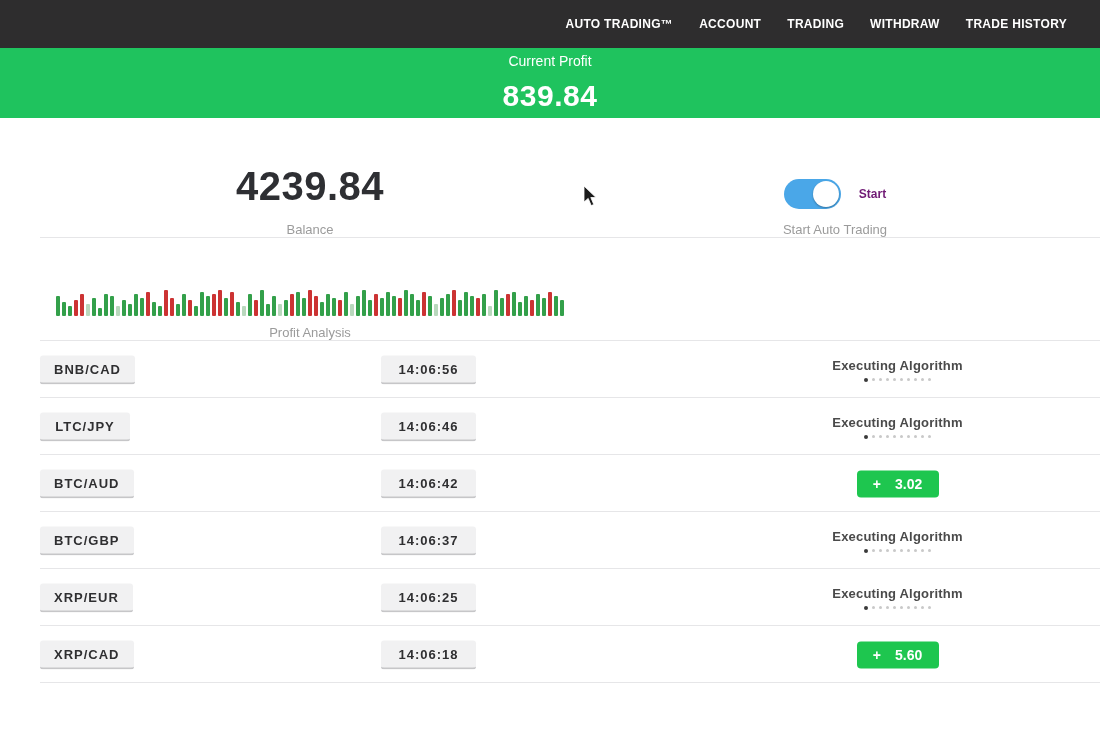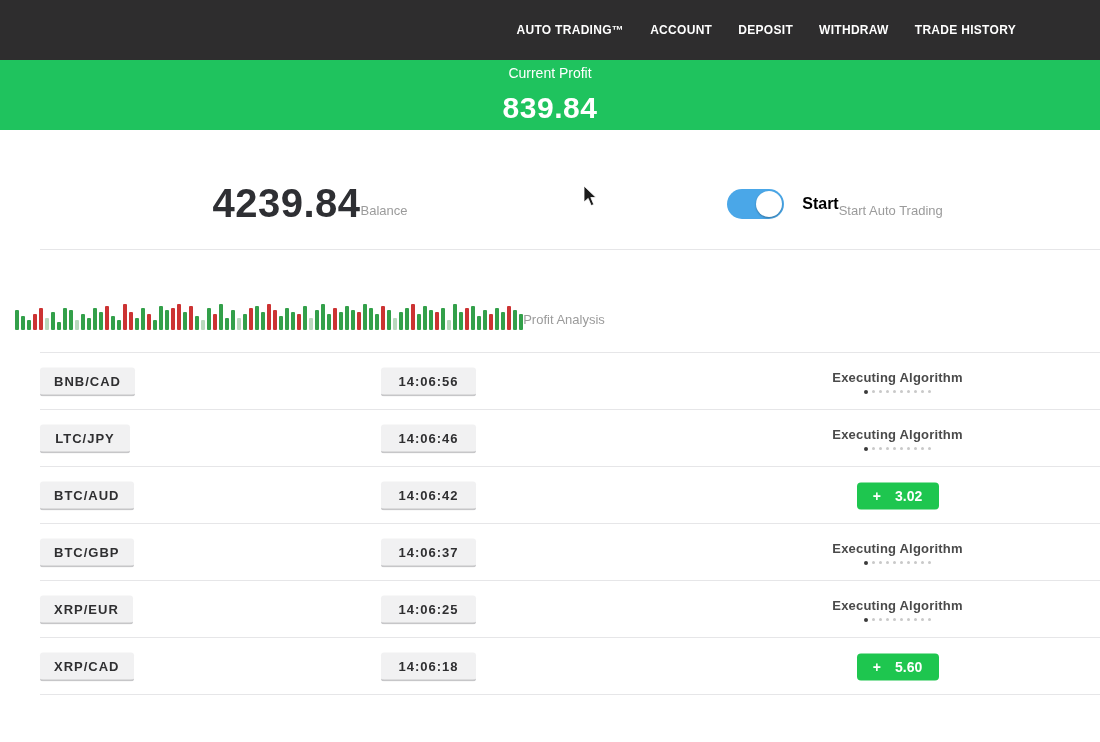--- a/index.html
+++ b/index.html
@@ -4,58 +4,58 @@
 <style>
   * { box-sizing: border-box; margin: 0; padding: 0; }
   html,body { width:1100px; height:742px; }
   body {
     font-family: "Liberation Sans", sans-serif;
     background:#fff; overflow:hidden; position:relative;
   }
 
   
   .navbar {
-    height:60px; background:#2e2d2e;
+    height:48px; background:#2e2d2e;
     display:flex; align-items:center; justify-content:flex-end;
-    gap:26px; padding-right:84px;
+    gap:26px; padding-right:33px;
   }
   .nav-item {
     color:#fff; font-size:12px; font-weight:bold; letter-spacing:.3px;
     cursor:pointer; white-space:nowrap;
   }
 
   
   .banner {
     height:70px; background:#1fc35e; color:#fff;
     display:flex; flex-direction:column; align-items:center; justify-content:center;
   }
   .banner-title { font-size:14px; margin-bottom:10px; }
   .banner-value { font-size:30px; font-weight:bold; letter-spacing:.5px; }
 
   
   .stats-row {
     display:grid; grid-template-columns:620px 1fr; height:119px;
   }
   .stat-col {
-    display:flex; flex-direction:row; align-items:center; justify-content:center;margin-top:28px;
+    display:flex; flex-direction:column; align-items:center; justify-content:flex-end;margin-top:28px;
   }
   .stat-col.right { padding-right:50px; }
   .balance-value { font-size:40px; font-weight:bold; color:#2e2f33; letter-spacing:.5px; }
   .stat-caption { font-size:13px; color:#9b9b9b; margin-top:13px; }
 
   .toggle-row { display:flex; align-items:center; gap:18px; }
   .toggle {
     width:57px; height:30px; border-radius:15px; background:#4aa7e8;
     position:relative; cursor:pointer;
   }
   .toggle .knob {
     position:absolute; right:2px; top:2px; width:26px; height:26px;
     background:#fff; border-radius:50%; box-shadow:0 1px 2px rgba(0,0,0,.3);
   }
-  .toggle-label { font-size:16px; font-weight:bold; color:#000000; }
+  .toggle-label { font-size:12px; font-weight:bold; color:#701a75; }
 
   .divider { height:1px; background:#e6e6e8; margin-left:40px; }
 
   
   .market-row { display:grid; grid-template-columns:620px 1fr; height:102px; }
   .bars { display:flex; align-items:flex-end; gap:2px; height:30px; }
   .bars .bar { width:4px; border-radius:1px; }
   .trades-opened-value { font-size:28px; font-weight:bold; color:#2e2f33; }
   .market-row .stat-caption { margin-top:9px; }
 
@@ -91,21 +91,21 @@
 
   
   .cursor { position:absolute; left:583px; top:186px; width:15px; height:21px; pointer-events:none; }
 </style>
 </head>
 <body>
 
 <div class="navbar">
   <span class="nav-item">AUTO TRADING™</span>
   <span class="nav-item">ACCOUNT</span>
-  <span class="nav-item">DEPOSIT</span>
+  <span class="nav-item">TRADING</span>
   <span class="nav-item">WITHDRAW</span>
   <span class="nav-item">TRADE HISTORY</span>
 </div>
 
 <div class="banner">
   <div class="banner-title">Current Profit</div>
   <div class="banner-value">839.84</div>
 </div>
 
 <div class="stats-row">

